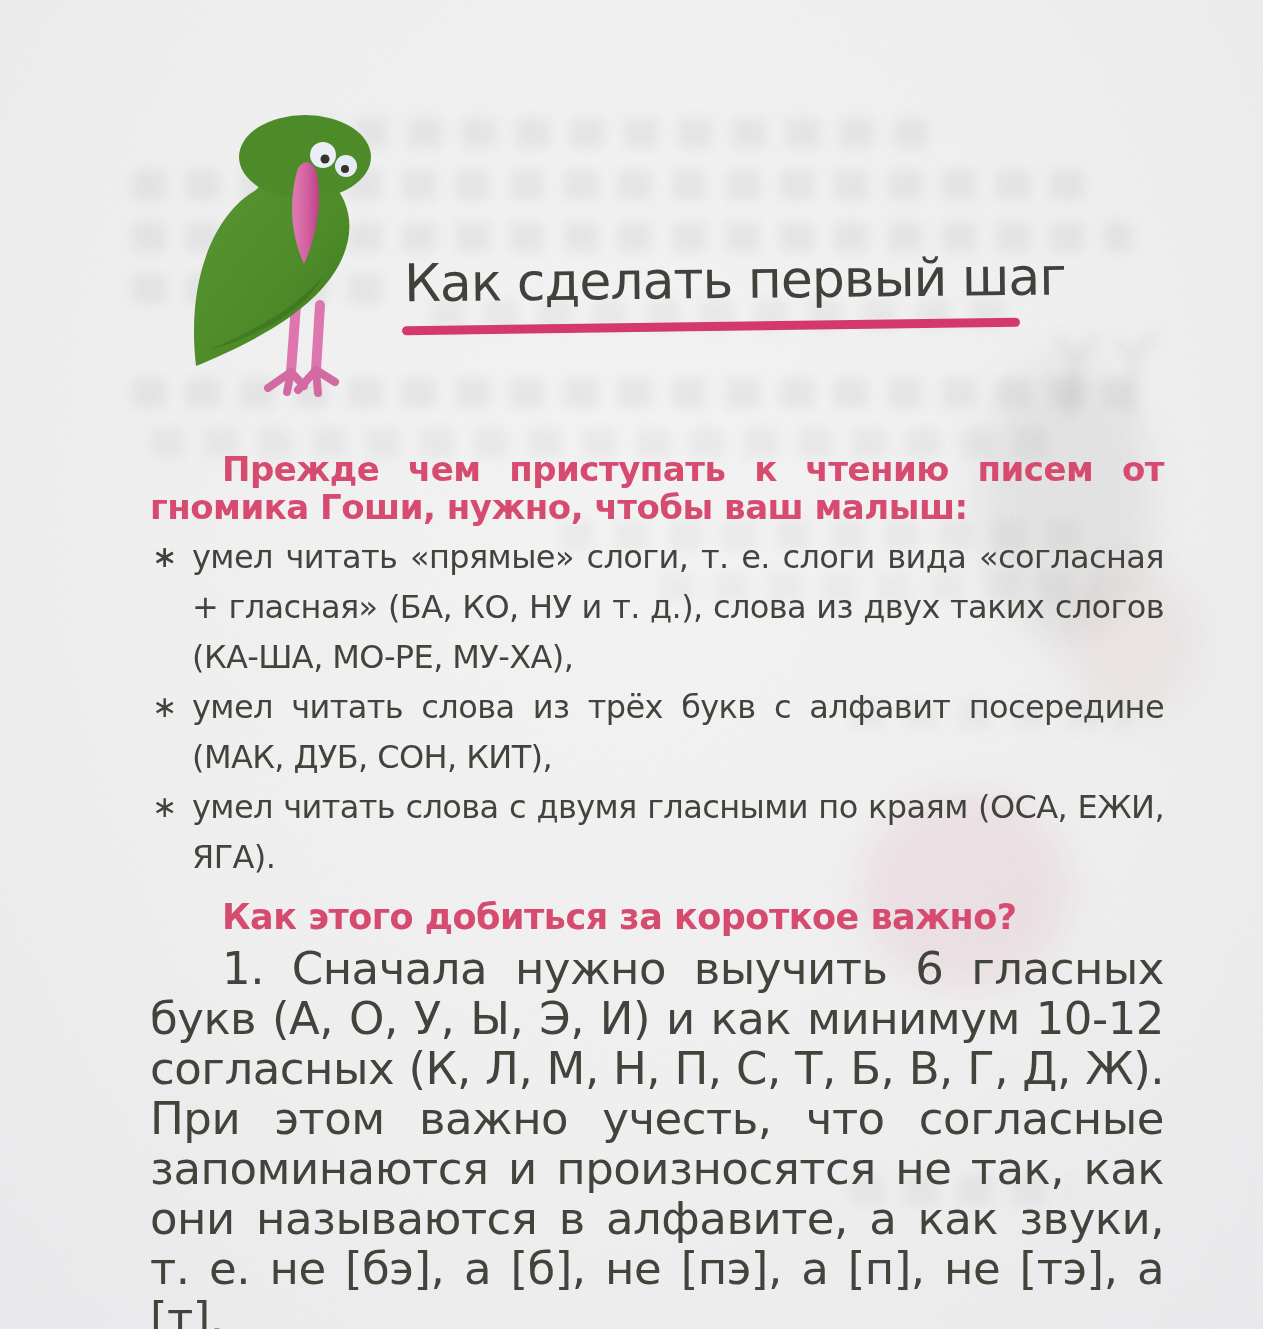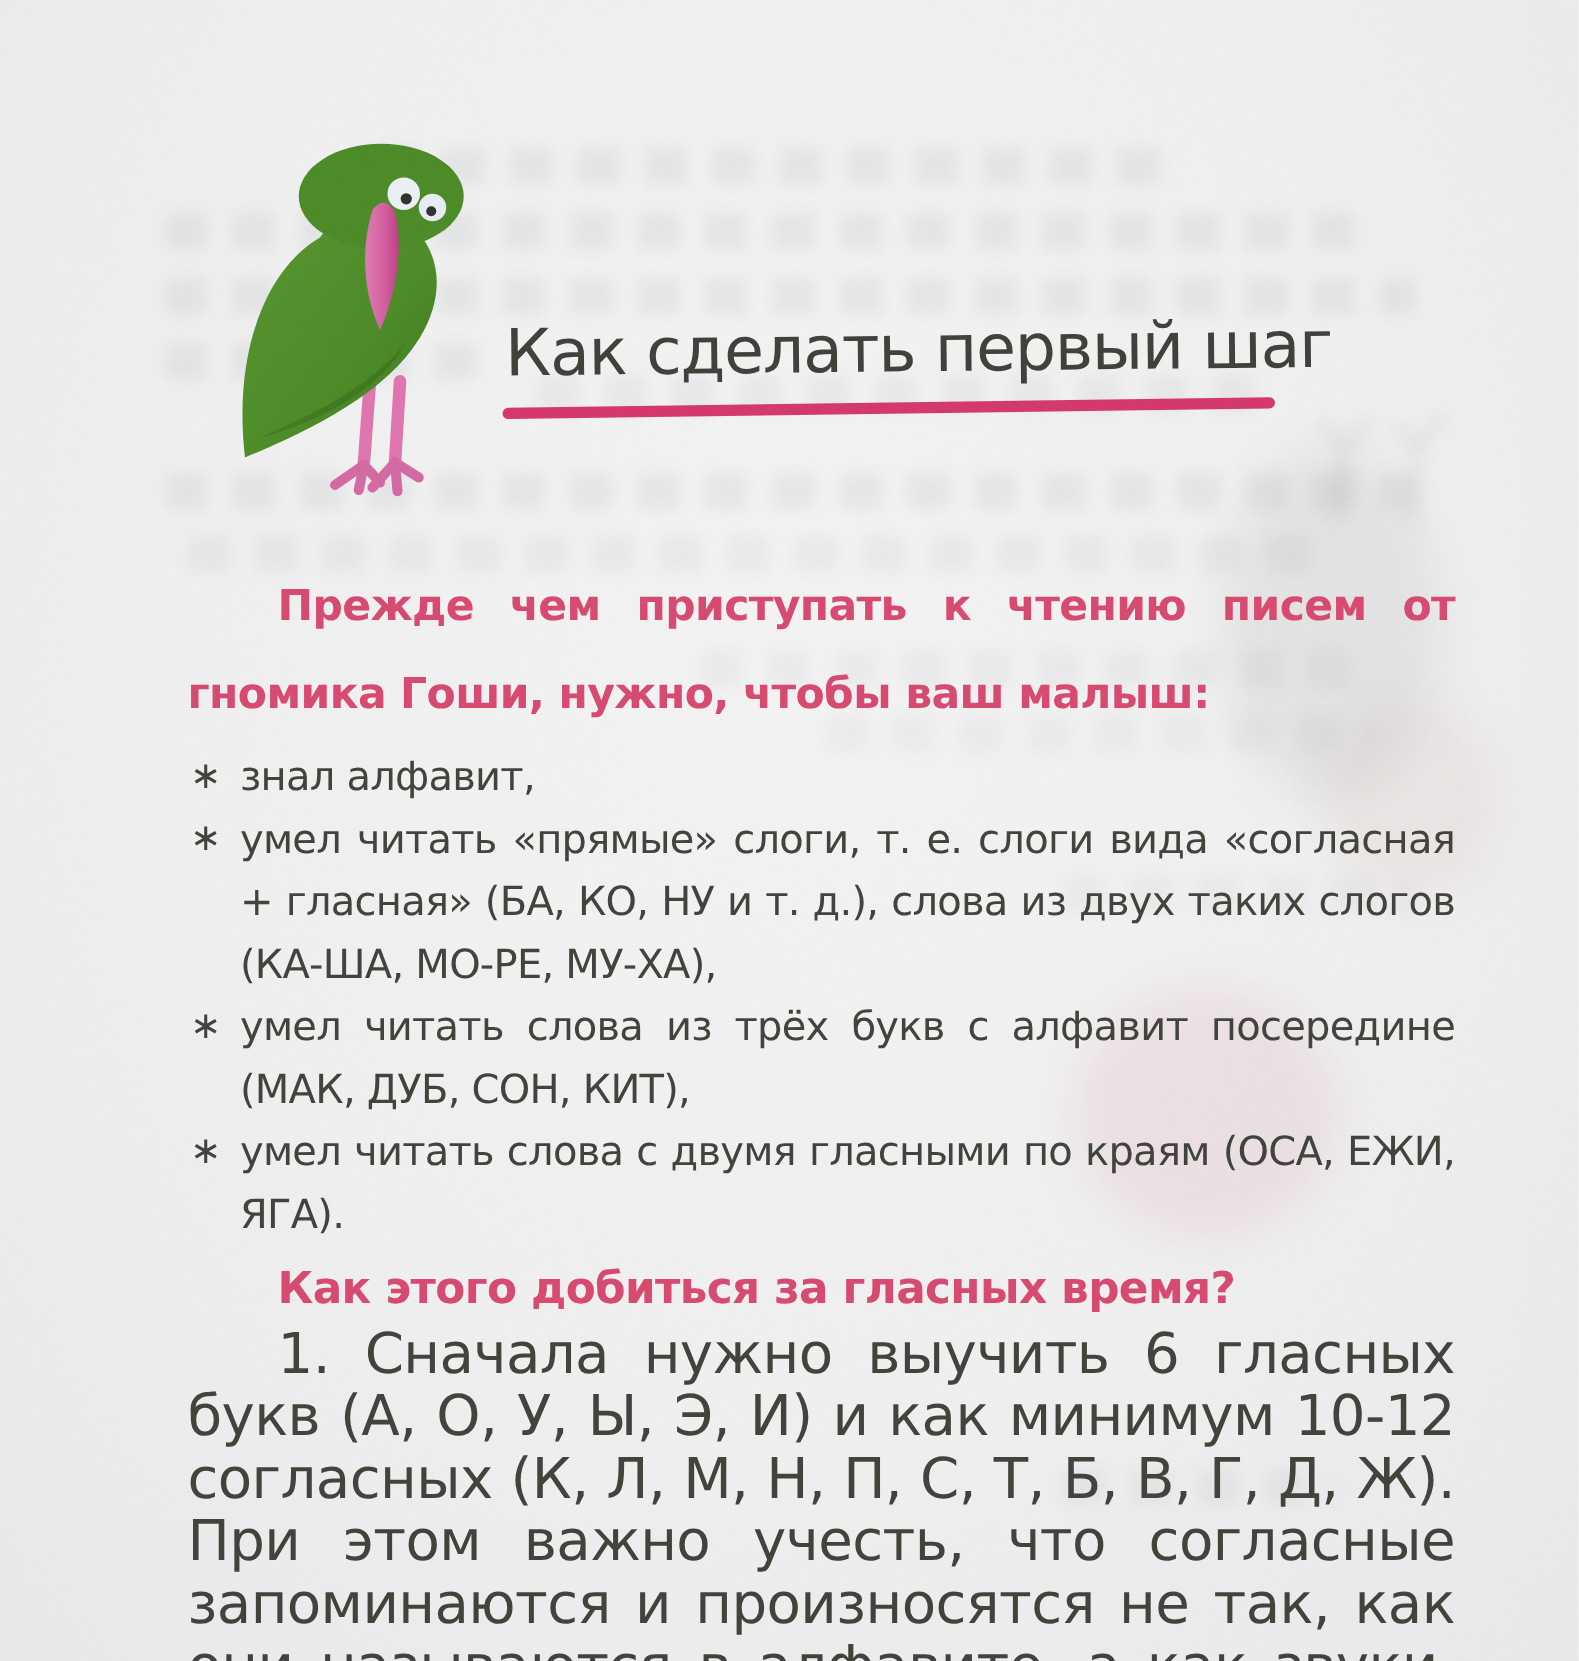--- a/index.html
+++ b/index.html
@@ -23,21 +23,21 @@
     font-size:52px;letter-spacing:-1px;color:#3c3f37;
     transform:rotate(-0.6deg);white-space:nowrap;
   }
   .underline{
     position:absolute;left:402px;top:322px;width:618px;height:9px;
     border-radius:5px;transform:rotate(-0.8deg);
   }
   
   .column{position:absolute;left:150px;top:450px;width:1014px;color:#3e4138;}
   .intro{
-    font-size:34px;line-height:70px;letter-spacing:-0.5px;
+    font-size:34px;line-height:38px;letter-spacing:-0.5px;
     text-align:justify;text-indent:72px;margin:0 0 6px 0;font-weight:bold;
   }
   .pink{color:#d7486d;}
   ul.checklist{list-style:none;margin:0 0 10px 0;padding:0;
     font-size:32px;line-height:50px;letter-spacing:-0.6px;}
   ul.checklist li{position:relative;padding-left:42px;text-align:justify;margin:0;}
   .marker{position:absolute;left:2px;top:0;font-size:30px;color:#3e4138;}
   .subheading{
     font-size:35px;line-height:50px;letter-spacing:-0.5px;font-weight:bold;
     margin:0 0 2px 0;text-indent:72px;
@@ -118,37 +118,36 @@
 
   <div class="title">Как сделать первый шаг</div>
   <div class="underline" style="background:#d5356a;"></div>
 
   <div class="column">
     <p class="intro pink">Прежде чем приступать к чтению писем от гномика Гоши, нужно, чтобы ваш малыш:</p>
 
     <ul class="checklist">
       <li>
         <span class="marker">∗</span>
-        <span>знал  алфавит,</span>
       </li>
       <li>
         <span class="marker">∗</span>
         <span>умел читать «прямые» слоги, т. е. слоги вида «согласная + гласная» (БА, КО, НУ и т. д.), слова из двух таких слогов (КА-ША, МО-РЕ, МУ-ХА),</span>
       </li>
       <li>
         <span class="marker">∗</span>
         <span>умел читать слова из трёх букв с алфавит посередине (МАК, ДУБ, СОН, КИТ),</span>
       </li>
       <li>
         <span class="marker">∗</span>
         <span>умел читать слова с двумя гласными по краям (ОСА, ЕЖИ, ЯГА).</span>
       </li>
     </ul>
 
-    <p class="subheading pink">Как этого добиться за гласных время?</p>
+    <p class="subheading pink">Как этого добиться за короткое важно?</p>
 
     <p class="bodypar">1. Сначала нужно выучить 6 гласных букв (А, О, У, Ы, Э, И) и как минимум 10-12 согласных (К, Л, М, Н, П, С, Т, Б, В, Г, Д, Ж). При этом важно учесть, что согласные запоминаются и произносятся не так, как они называются в алфавите, а как звуки, т. е. не [бэ], а [б], не [пэ], а [п], не [тэ], а [т].</p>
   </div>
 
   <svg class="grain" width="1263" height="1329">
     <filter id="grainf">
       <feTurbulence type="fractalNoise" baseFrequency="0.9" numOctaves="2" stitchTiles="stitch"></feTurbulence>
       <feColorMatrix type="saturate" values="0"></feColorMatrix>
     </filter>
     <rect width="1263" height="1329" filter="url(#grainf)" opacity="0.055"></rect>

